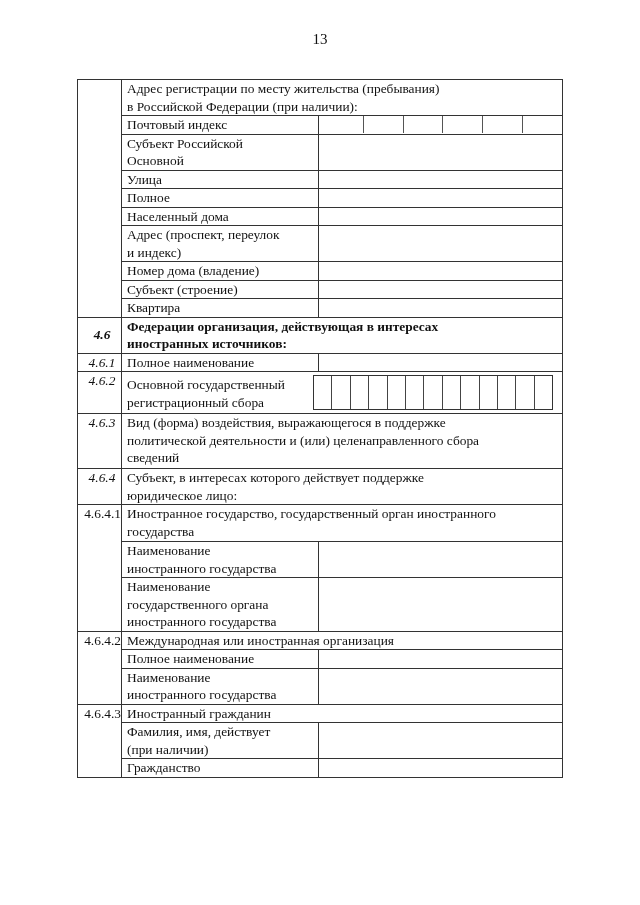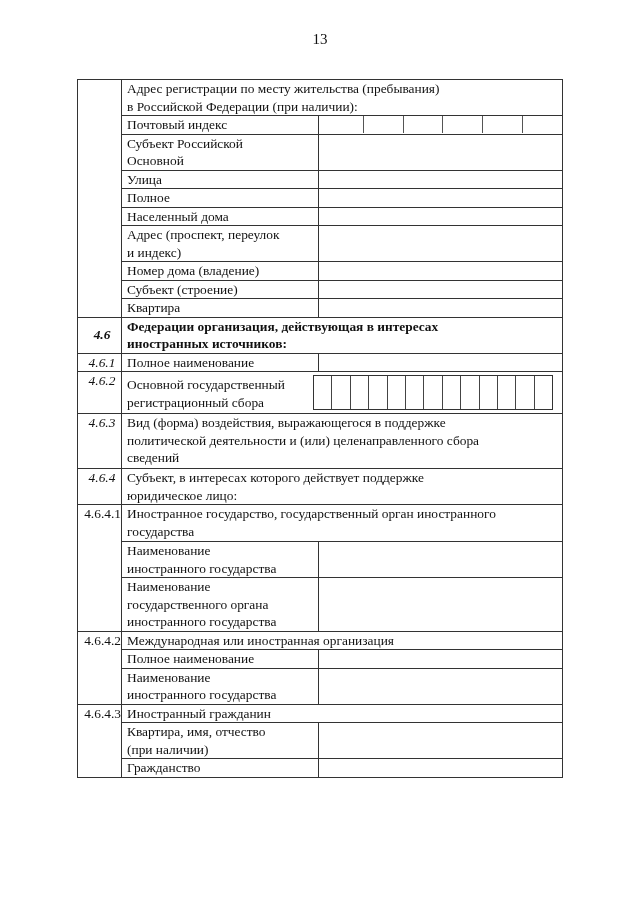--- a/index.html
+++ b/index.html
@@ -217,21 +217,21 @@
       </td>
       <td class="val"></td>
     </tr>
 
     <tr style="height:17px">
       <td rowspan="3" class="num-left">4.6.4.3</td>
       <td colspan="2">Иностранный гражданин</td>
     </tr>
     <tr style="height:35px">
       <td>
-        <div>Квартира, имя, отчество</div>
+        <div>Фамилия, имя, действует</div>
         <div>(при наличии)</div>
       </td>
       <td class="val"></td>
     </tr>
     <tr style="height:18px">
       <td>Гражданство</td>
       <td class="val"></td>
     </tr>
   </tbody>
 </table>

